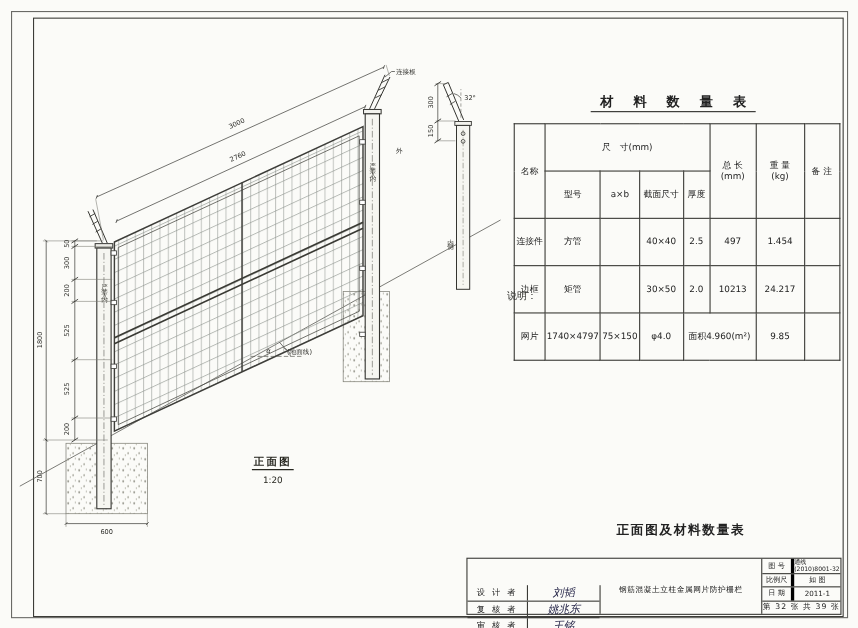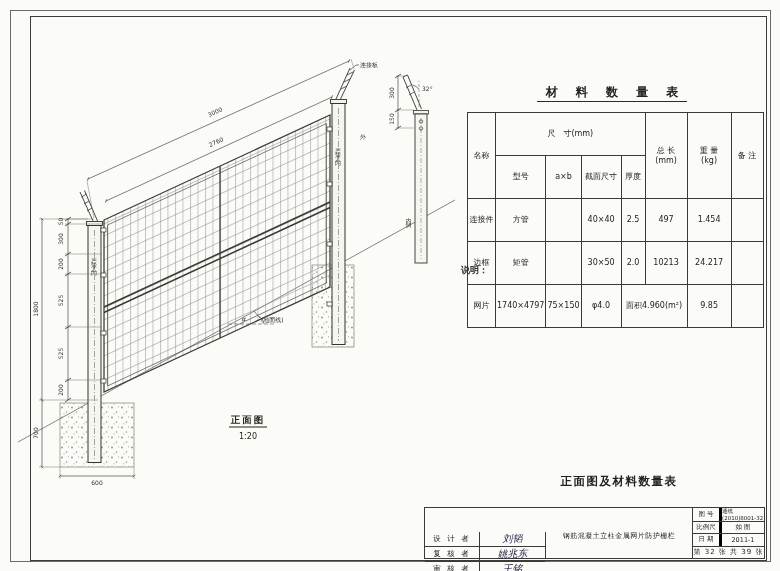--- a/index.html
+++ b/index.html
@@ -9,21 +9,21 @@
   
   #tbl-title{position:absolute;left:467px;top:84px;width:290px;text-align:center;font-size:12px;font-weight:bold;letter-spacing:7px;}
   #tbl-title span{border-bottom:1.6px solid #2c2c28;padding:0 2px 2px 9px;}
   #materials{position:absolute;left:467px;top:112px;border-collapse:collapse;table-layout:fixed;}
   #materials td,#materials th{border:1px solid #3a3a36;font-size:8px;font-weight:normal;text-align:center;padding:16px 1px;white-space:pre-line;line-height:1.25;overflow:hidden;}
   #materials .c0{width:28px}.c1{width:46px}.c2{width:34px}.c3{width:40px}.c4{width:24px}.c5{width:42px}.c6{width:44px}.c7{width:32px}
   #materials tr.hr{height:16px}
   #materials tr.dr{height:22px}
   
   #notes{position:absolute;left:461px;top:262px;width:302px;font-size:9px;line-height:1.8;color:#2d2d29;}
-  #notes .nh{margin:0 0 14px 0;font-weight:bold;}
+  #notes .nh{margin:0 0 14px 0;}
   #notes ol{margin:0;padding:0;list-style:none;}
   #notes li{text-indent:18px;margin:0;}
   
   #tblock{position:absolute;left:424px;top:507px;width:341px;height:52px;border:1.4px solid #3a3a36;display:flex;box-sizing:border-box;background:#fbfbf8;}
   #tblock .roles{width:120px;border-right:1px solid #3a3a36;display:flex;flex-direction:column;margin-top:24px;}
   #tblock .role-row{flex:1;display:flex;border-bottom:1px solid #3a3a36;}
   #tblock .role-row:last-child{border-bottom:none;}
   #tblock .role-label{width:54px;border-right:1px solid #3a3a36;font-size:7.5px;display:flex;align-items:center;justify-content:center;letter-spacing:2px;}
   #tblock .role-name{flex:1;display:flex;align-items:center;justify-content:center;font-size:10px;font-style:italic;transform:rotate(-2deg);color:#1c1c40;}
   #tblock .titles{width:146px;border-right:1px solid #3a3a36;display:flex;flex-direction:column;align-items:center;justify-content:center;gap:2px;}

